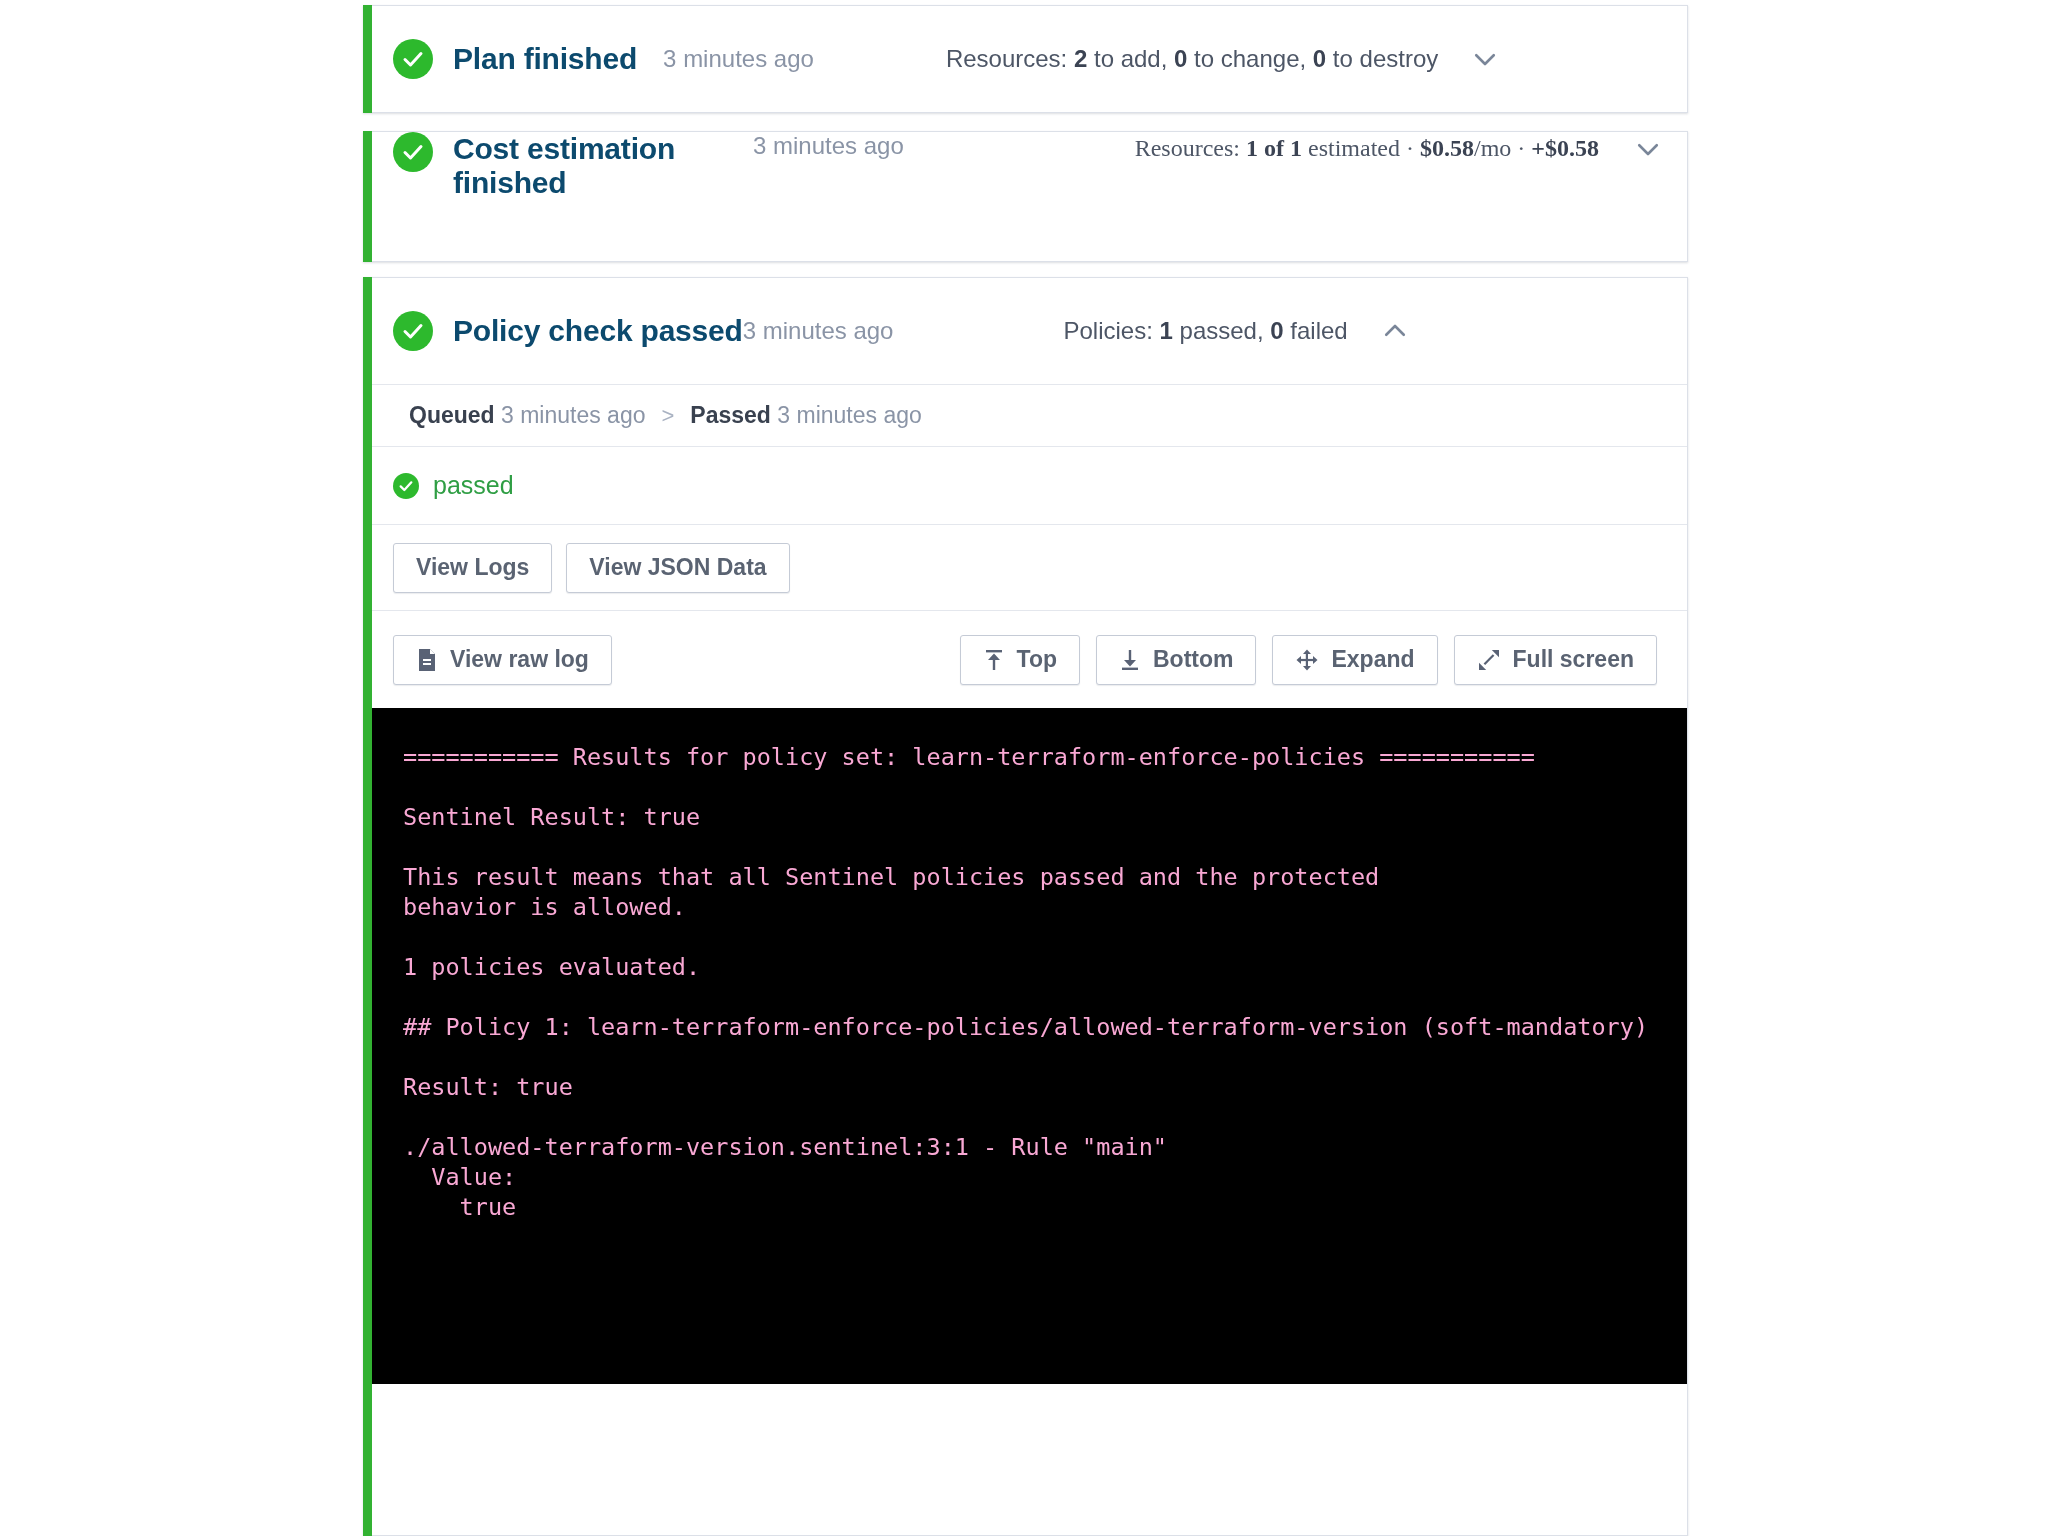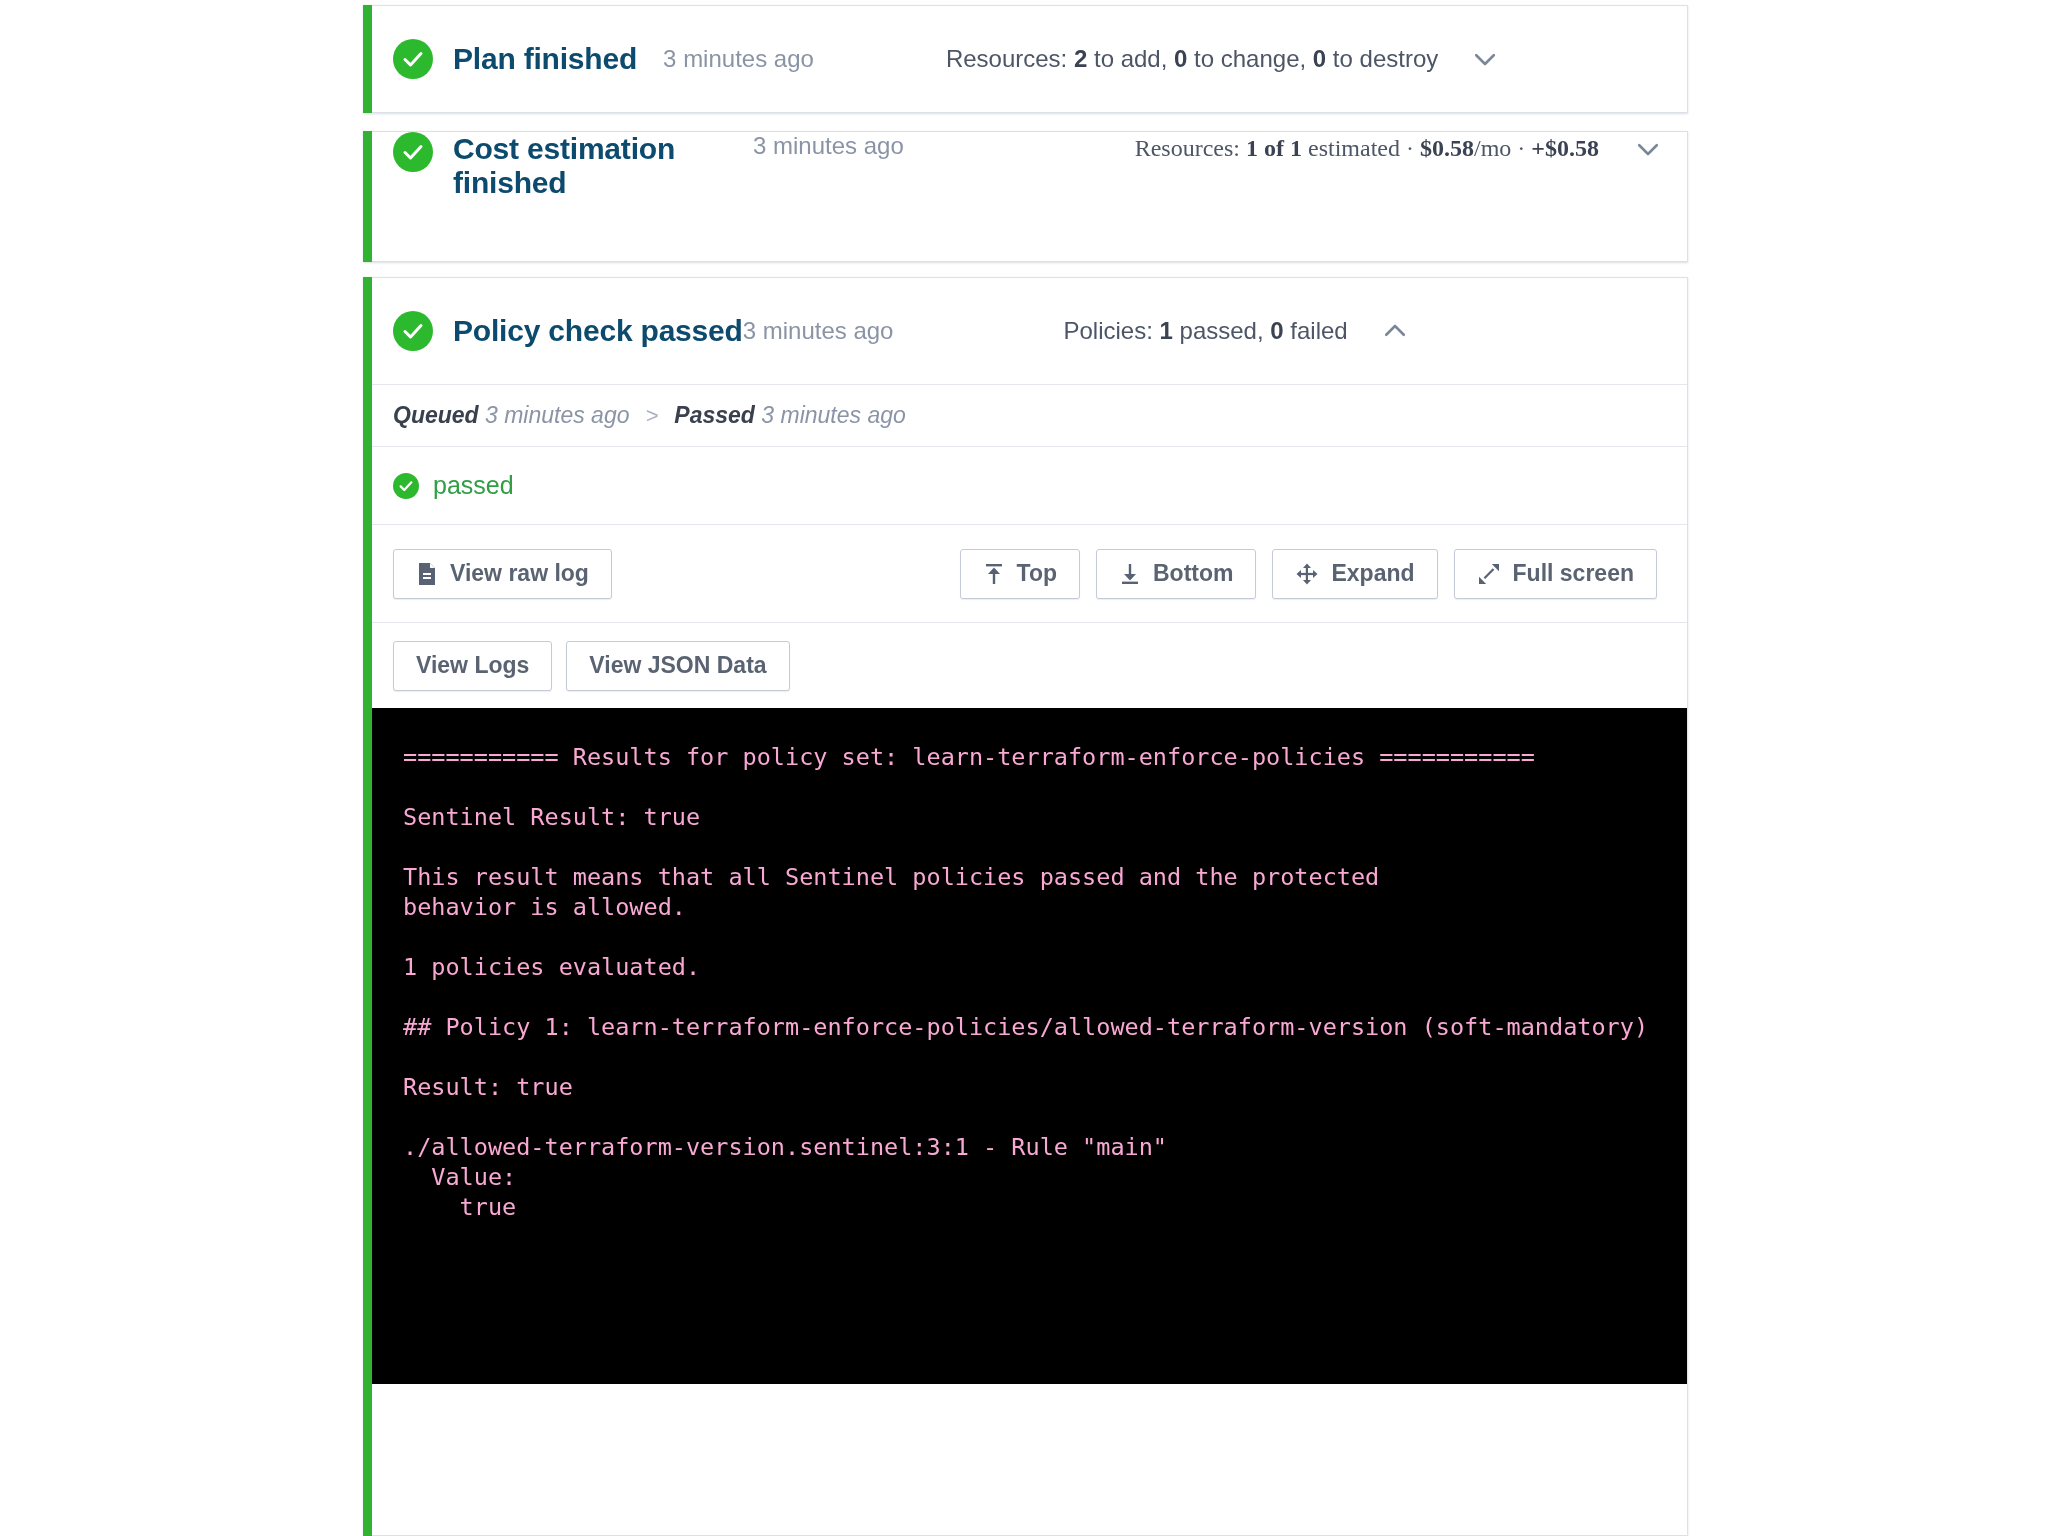--- a/index.html
+++ b/index.html
@@ -112,24 +112,23 @@
   #card-policy .head-time { margin-right: 170px; }
   #card-policy .head-meta { white-space: nowrap; }
   #card-policy .chev { margin-left: 30px; }
 
   .divider { border-top: 1px solid #e4e7ed; }
 
   .status-row {
     display: flex;
     align-items: center;
     height: 62px;
-    padding-left: 30px;
+    padding-left: 46px;
     font-size: 23px;
     color: #8a94a6;
-    font-style: italic;
   }
   .status-row b { color: #39414f; font-weight: bold; }
   .status-sep { margin: 0 16px; color: #a9b2c2; font-size: 22px; }
 
   .policy-row {
     display: flex;
     align-items: center;
     height: 78px;
     padding-left: 30px;
   }
@@ -277,20 +276,25 @@
 
     <div class="divider policy-row">
       <span class="mini-badge">
         <svg width="16" height="16" viewBox="0 0 24 24">
             <path d="M4 12.5 L9.5 18 L20 6.5" fill="none" stroke="#ffffff" stroke-width="3.4" stroke-linecap="round" stroke-linejoin="round"></path>
           </svg>
       </span>
       <span class="policy-status">passed</span>
     </div>
 
+    <div class="divider btn-row">
+      <button class="btn">View Logs</button>
+      <button class="btn">View JSON Data</button>
+    </div>
+
     <div class="divider tool-row">
       <button class="btn">
         <span>
           <svg width="22" height="24" viewBox="0 0 20 24">
             <path d="M2 1 h11 l5 5 v17 h-16 z" fill="#596275"></path>
             <path d="M13 1 v5 h5 z" fill="#ffffff"></path>
             <rect x="6" y="11" width="8" height="2" fill="#ffffff"></rect>
             <rect x="6" y="15" width="8" height="2" fill="#ffffff"></rect>
           </svg>
         </span>
@@ -340,25 +344,20 @@
               <rect x="5.5" y="10.5" width="13" height="2.2" fill="#596275" transform="rotate(-45 12 11.6)"></rect>
               <path d="M22 2 L22 9.2 L14.8 2 Z" fill="#596275"></path>
               <path d="M2 22 L2 14.8 L9.2 22 Z" fill="#596275"></path>
             </svg>
           </span>
           <span>Full screen</span>
         </button>
       </span>
     </div>
 
-    <div class="divider btn-row">
-      <button class="btn">View Logs</button>
-      <button class="btn">View JSON Data</button>
-    </div>
-
     <div class="terminal">
       <pre>=========== Results for policy set: learn-terraform-enforce-policies ===========
 
 Sentinel Result: true
 
 This result means that all Sentinel policies passed and the protected
 behavior is allowed.
 
 1 policies evaluated.
 

